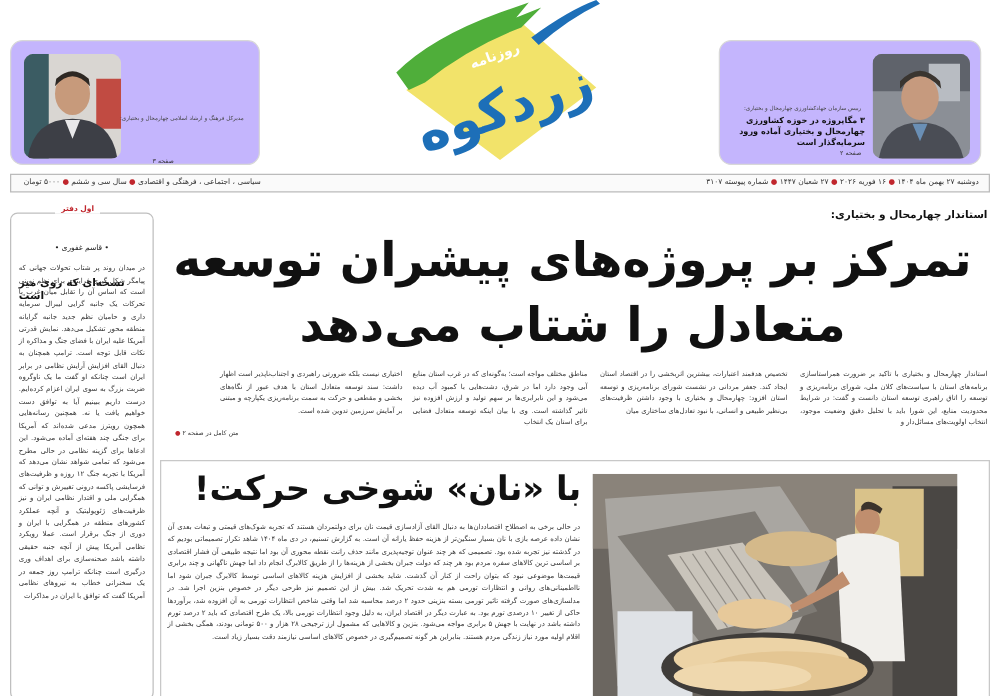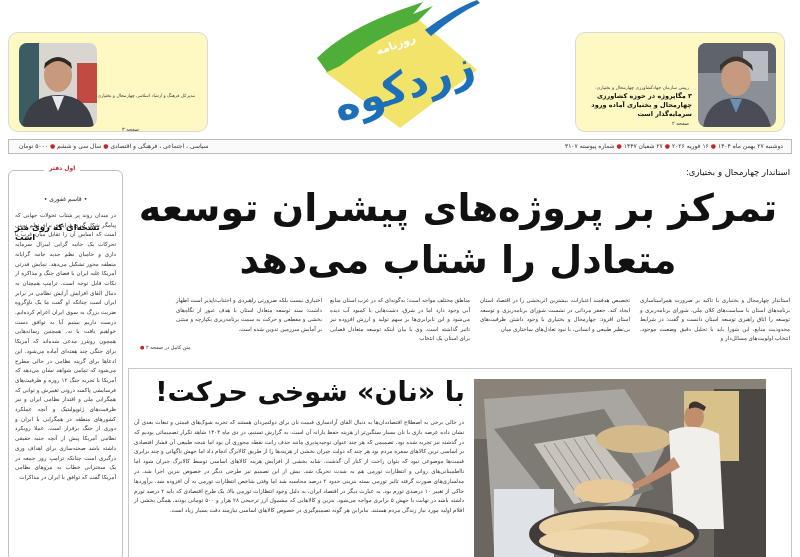--- a/index.html
+++ b/index.html
@@ -1,20 +1,20 @@
 <!DOCTYPE html>
 <html><head>
   <meta charset="utf-8">
   <style>
     * { margin: 0; padding: 0; box-sizing: border-box; }
     html, body { width: 800px; height: 557px; overflow: hidden; background: #ffffff; }
     body { font-family: "DejaVu Sans", sans-serif; color: #222; position: relative; direction: rtl; }
 
     
-    .teaser { position: absolute; top: 32px; height: 100px; border: 1px solid #d8d8d8; border-radius: 10px; background: #fef9c3; }
+    .teaser { position: absolute; top: 32px; height: 100px; border: 1px solid #d8d8d8; border-radius: 10px; background: #c4b5fd; }
     .teaser .photo { position: absolute; top: 10px; width: 78px; height: 84px; border-radius: 8px; overflow: hidden; }
     .teaser .kicker { position: absolute; font-size: 4.5px; color: #444; white-space: nowrap; }
     .teaser .title { position: absolute; font-size: 6.5px; font-weight: bold; color: #111; line-height: 9px; width: 120px; text-align: right; }
     .teaser .page { position: absolute; font-size: 5px; color: #333; }
 
     
     .logo { position: absolute; left: 305px; top: 0; width: 190px; height: 135px; }
 
     
     .infobar { position: absolute; left: 8px; top: 139px; width: 784px; height: 15px; border: 1px solid #bbb; background: #fafafa; }
@@ -22,21 +22,21 @@
     .dot { color: #c0262d; }
 
     
     .leftcol { position: absolute; left: 8px; top: 170px; width: 115px; height: 390px; border: 1px solid #bfbfbf; border-radius: 6px; }
     .leftcol .lc-label { position: absolute; top: -7px; left: 35px; background: #fff; padding: 0 5px; font-size: 6px; color: #c0262d; font-weight: bold; }
     .leftcol .lc-title { position: absolute; top: 10px; right: 6px; left: 6px; text-align: left; font-size: 8.5px; font-weight: bold; color: #111; margin-top: 41px; }
     .leftcol .lc-author { position: absolute; top: 24px; right: 6px; left: 6px; text-align: center; font-size: 6px; color: #222; }
     .leftcol .lc-body { position: absolute; top: 40px; right: 6px; left: 6px; font-size: 5.6px; line-height: 9.7px; color: #333; text-align: justify; }
 
     
-    .kicker-main { position: absolute; right: 10px; top: 167px; font-size: 8.5px; font-weight: normal; color: #111; white-space: nowrap; }
+    .kicker-main { position: absolute; right: 10px; top: 167px; font-size: 8.5px; font-weight: bold; color: #111; white-space: nowrap; }
     .headline { position: absolute; right: 12px; width: 660px; font-family: "DejaVu Sans", sans-serif; font-weight: bold; color: #111; font-size: 38px; white-space: nowrap; text-align: center; letter-spacing: -0.5px; }
     .hl1 { top: 186px; }
     .hl2 { top: 238px; }
 
     
     .bodycol { position: absolute; top: 296px; font-size: 5.5px; line-height: 9.6px; color: #333; text-align: justify; }
     .more { position: absolute; font-size: 5px; color: #333; }
 
     
     .story2 { position: absolute; left: 128px; top: 368px; width: 664px; height: 190px; border-top: 1px solid #c8c8c8; border-left: 1px solid #c8c8c8; border-right: 1px solid #c8c8c8; }

